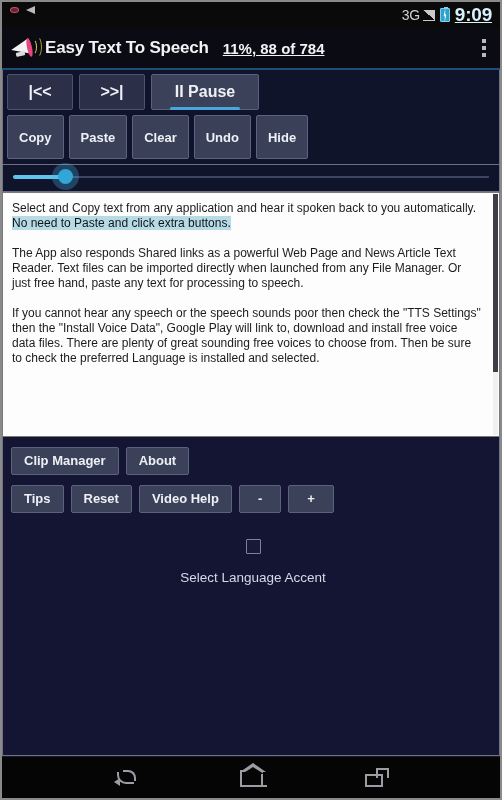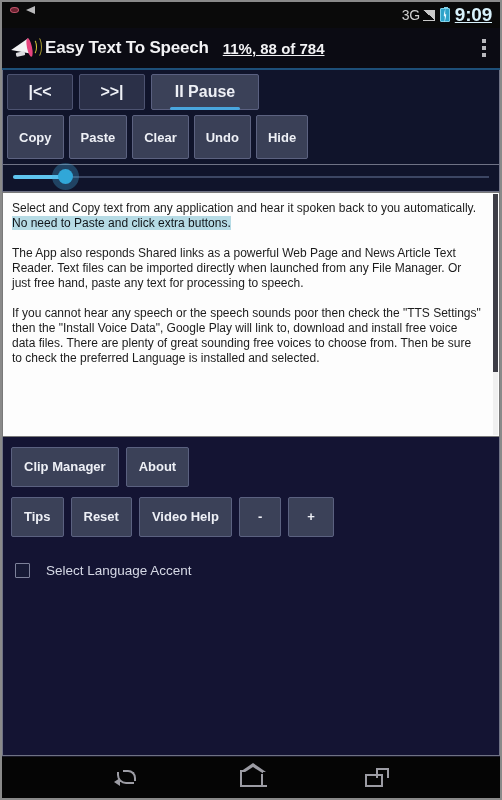--- a/index.html
+++ b/index.html
@@ -213,26 +213,26 @@
     flex:1 1 auto;
     background:#141433;
     border:1px solid #6f7285;
     border-top:none;
     padding:10px 8px 0 8px;
     overflow:hidden;
   }
   .orow { display:flex; gap:7px; align-items:flex-start; }
   .orow.second { margin-top:10px;align-items:flex-end; }
   .btn-opt {
-    height:40px; line-height:26px; font-size:13px;
+    height:28px; line-height:26px; font-size:13px;
     padding:0 12px; background:#3b4158; border-color:#5b6180;
   }
   .btn-sm { padding:0 18px; }
   .checks { margin-top:26px; padding-left:4px; }
-  .crow { display:flex; align-items:center; gap:16px; margin-bottom:20px; cursor:pointer; }
+  .crow { display:flex; align-items:center; gap:16px; margin-bottom:20px; cursor:pointer;flex-direction:column; }
   .cbox {
     width:15px;height:15px;flex:0 0 15px;
     border:1px solid #7d819a; background:#171a36; border-radius:1px;
   }
   .clabel { color:#d6d9e6; font-size:13.5px; }
 
   
   .navbar {
     flex:0 0 42px; height:42px; background:#050505;
     display:flex; align-items:center; justify-content:space-around;

